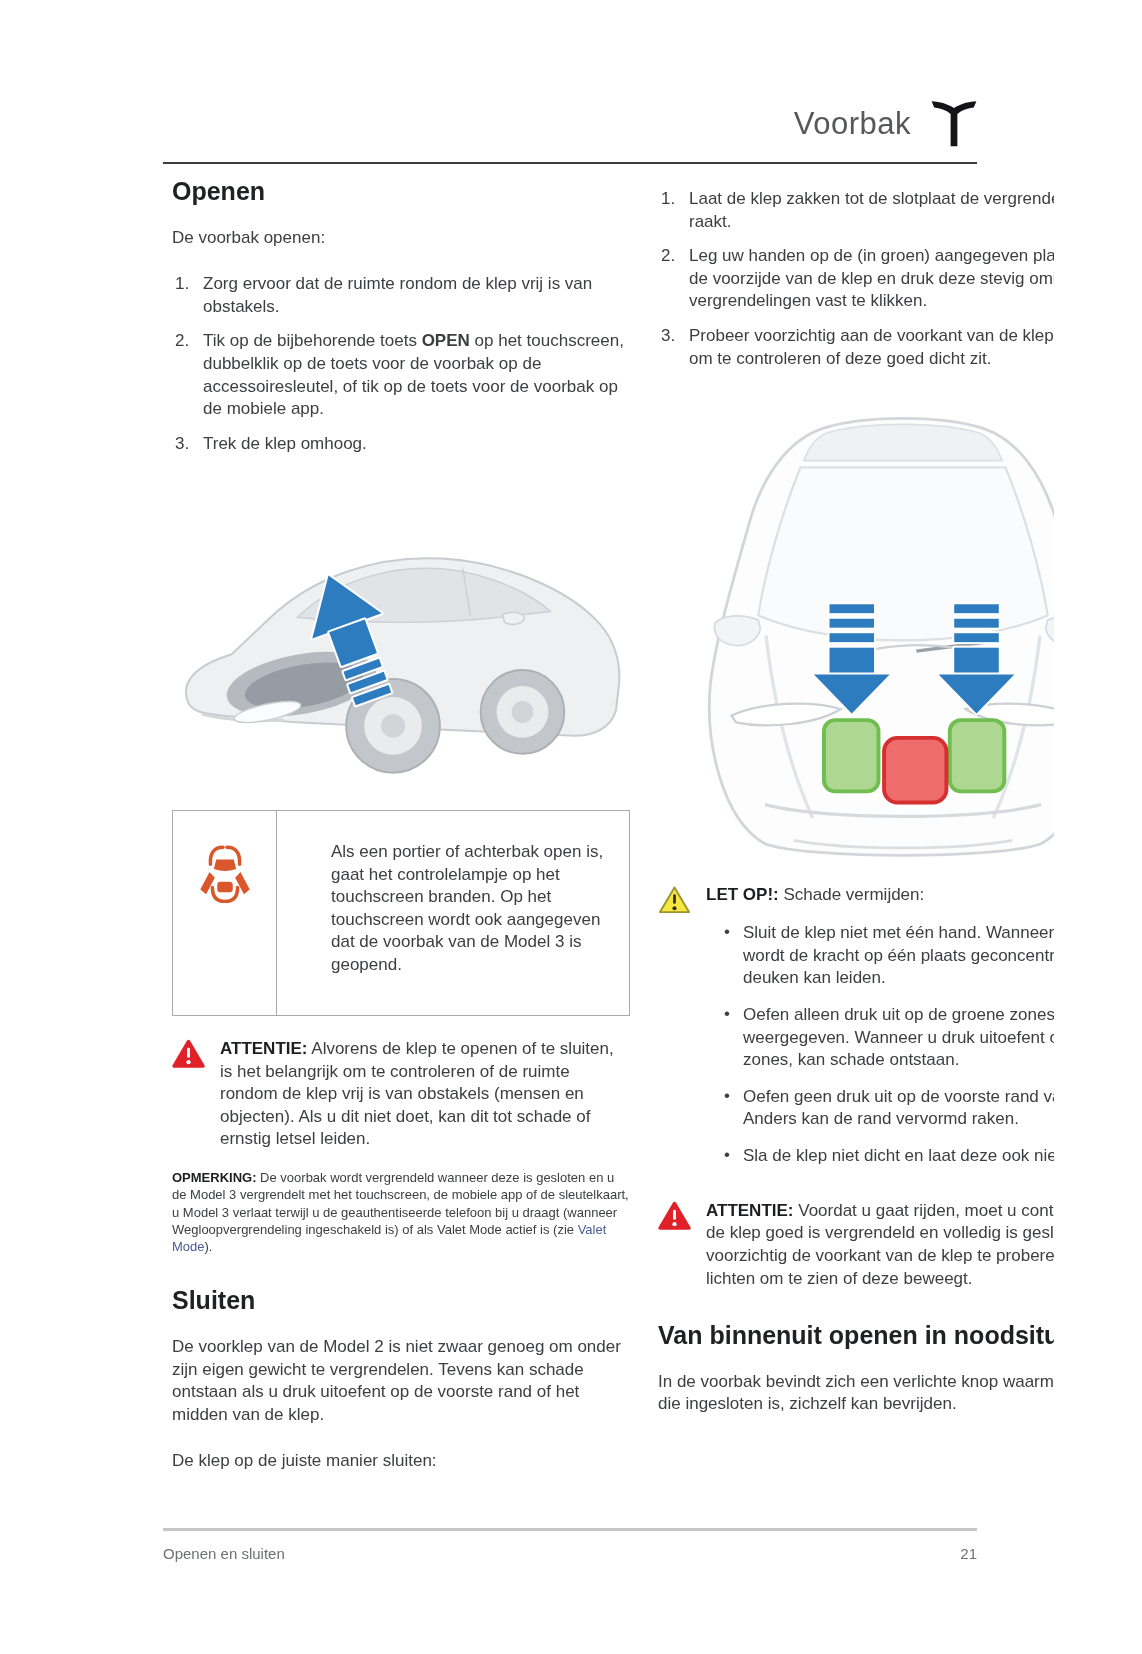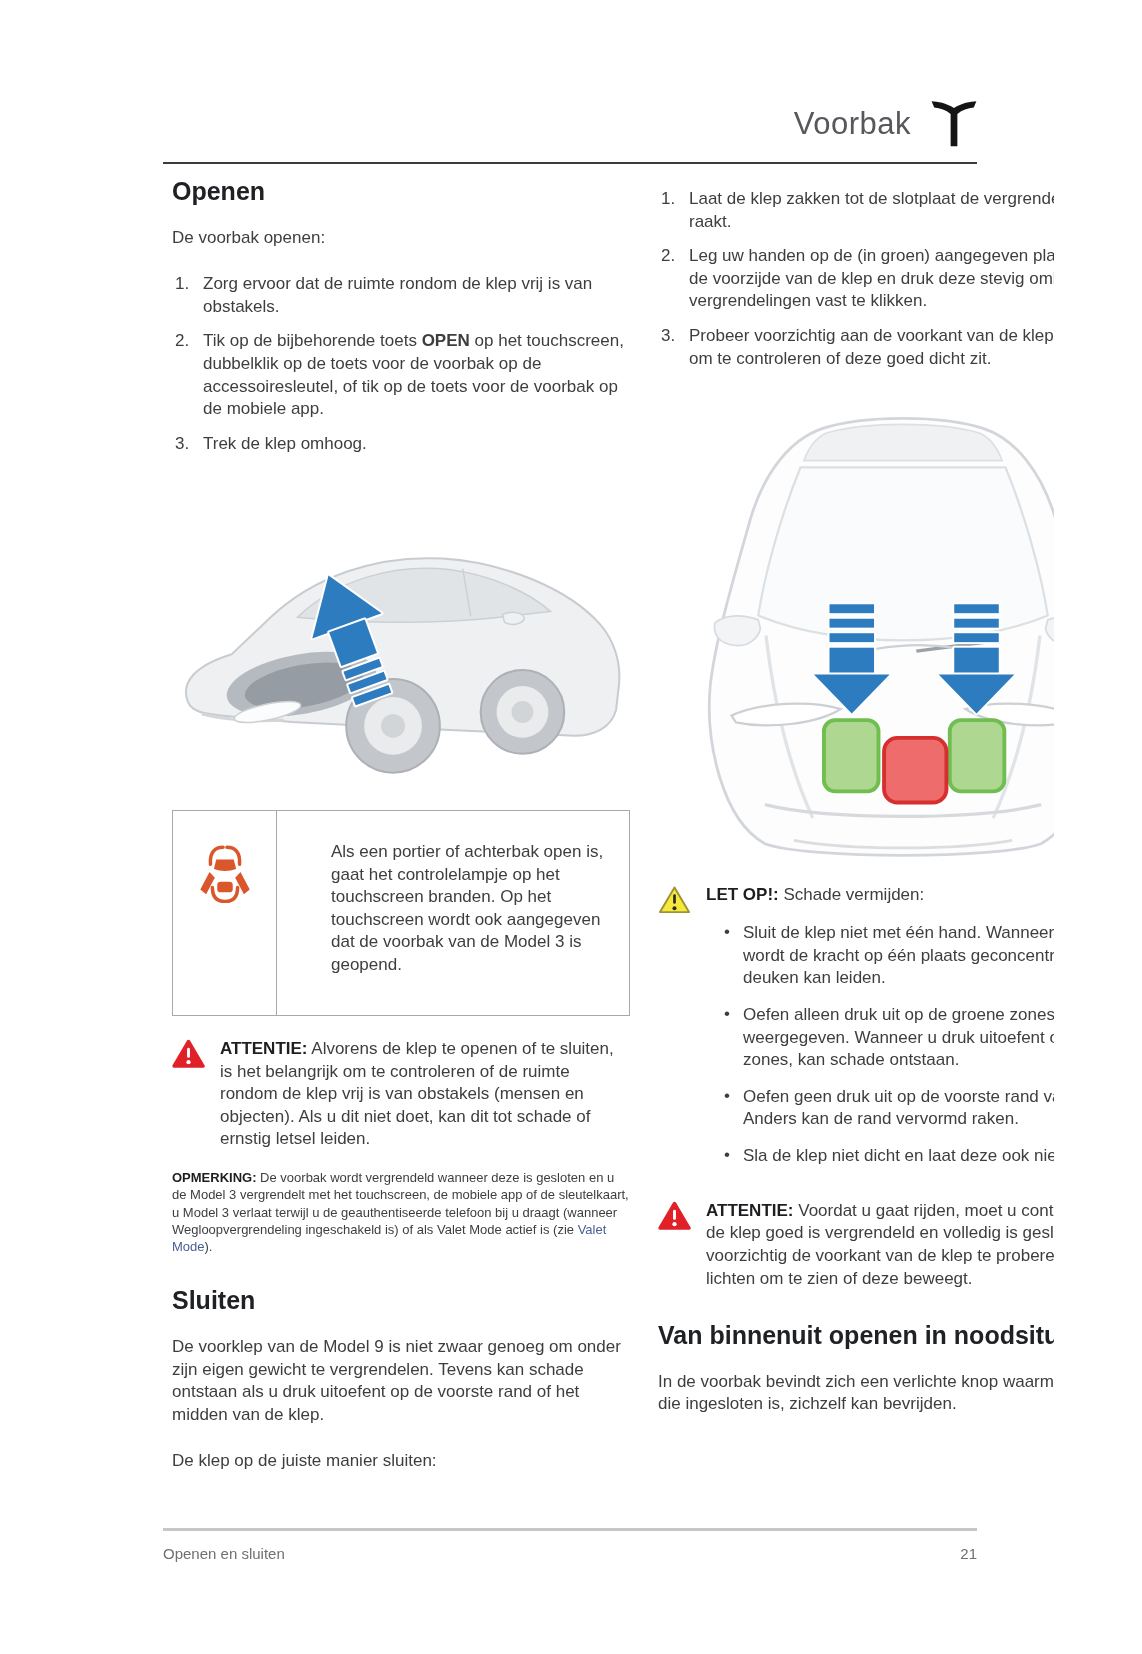--- a/index.html
+++ b/index.html
@@ -171,21 +171,21 @@
             <rect x="15.5" y="9" width="3" height="10.5" rx="1.5" fill="#ffffff"></rect>
             <circle cx="17" cy="24" r="2.2" fill="#ffffff"></circle>
           </svg>
         </span>
         <span class="w-text"><b>ATTENTIE:</b><span> Alvorens de klep te openen of te sluiten, is het belangrijk om te controleren of de ruimte rondom de klep vrij is van obstakels (mensen en objecten). Als u dit niet doet, kan dit tot schade of ernstig letsel leiden.</span></span>
       </div>
 
       <p class="note"><b>OPMERKING:</b><span> De voorbak wordt vergrendeld wanneer deze is gesloten en u de Model 3 vergrendelt met het touchscreen, de mobiele app of de sleutelkaart, u Model 3 verlaat terwijl u de geauthentiseerde telefoon bij u draagt (wanneer Wegloopvergrendeling ingeschakeld is) of als Valet Mode actief is (zie </span><a class="doclink">Valet Mode</a><span>).</span></p>
 
       <h2 class="section mt">Sluiten</h2>
-      <p class="body spaced">De voorklep van de Model 9 is niet zwaar genoeg om onder zijn eigen gewicht te vergrendelen. Tevens kan schade ontstaan als u druk uitoefent op de voorste rand of het midden van de klep.</p>
+      <p class="body spaced">De voorklep van de Model 2 is niet zwaar genoeg om onder zijn eigen gewicht te vergrendelen. Tevens kan schade ontstaan als u druk uitoefent op de voorste rand of het midden van de klep.</p>
       <p class="body">De klep op de juiste manier sluiten:</p>
     </div>
 
     <div class="col-right">
 
       <ol class="steps tight">
         <li>Laat de klep zakken tot de slotplaat de vergrendelingen raakt.</li>
         <li>Leg uw handen op de (in groen) aangegeven plaatsen aan de voorzijde van de klep en druk deze stevig omlaag om de vergrendelingen vast te klikken.</li>
         <li>Probeer voorzichtig aan de voorkant van de klep te trekken om te controleren of deze goed dicht zit.</li>
       </ol>

